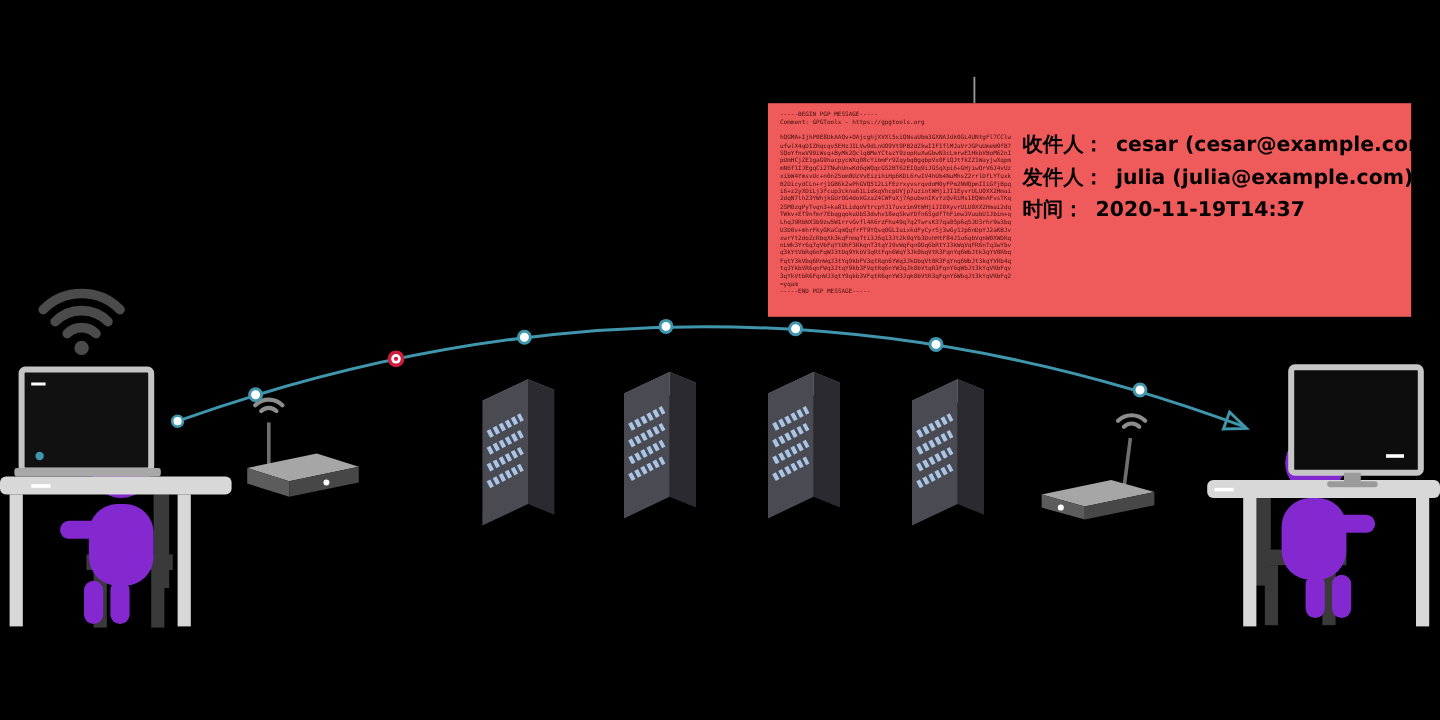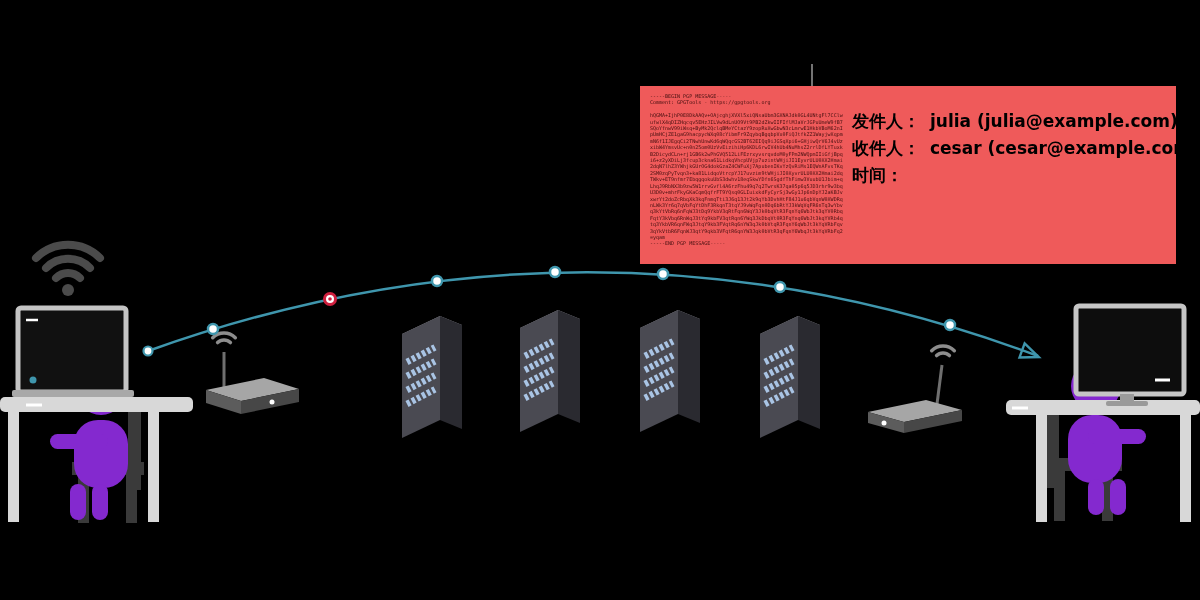--- a/index.html
+++ b/index.html
@@ -195,26 +195,27 @@
 xwrYt2doZcRbqXk3kqFnmqTti3J6q13Jt2k9qYb3DvhHtF84J1u6qbVqnW0XWDRq
 nLWk3Yr6q7qVbFqYtDhF3RkqnT3tqYJ9vWqFqn0Dq6bRtYJ3kWqVqFR6nTq3wYbv
 q3kYtVbRq6nFqWJ3tDq9YkbV3qRtFqn6WqY3Jk0bqVtR3FqnYq6WbJtk3qYV0Rbq
 FqtY3kVbq6RnWqJ3tYq9kbFV3qtRqn6YWq3JkDbqVt0R3FqYnq6WbJt3kqYVRb4q
 tq3YkbVR6qnFWq3JtqY9kb3FVqtRq6nYW3qJk0bVtqR3FqnY6qWbJt3kYqVRbFqv
 3qYkVtbR6FqnWJ3qtY9qkb3VFqtR6qnYW3Jqk0bVtR3qFqnY6WbqJt3kYqVRbFq2
 =yqam
 -----END PGP MESSAGE-----</pre>
   <div class="meta">
     <div class="meta-row">
+      <span class="meta-label">收件人：</span>
+      <span class="meta-value">cesar (cesar@example.com)</span>
+    </div>
+    <div class="meta-row">
       <span class="meta-label">发件人：</span>
       <span class="meta-value">julia (julia@example.com)</span>
     </div>
     <div class="meta-row">
-      <span class="meta-label">收件人：</span>
-      <span class="meta-value">cesar (cesar@example.com)</span>
-    </div>
-    <div class="meta-row">
       <span class="meta-label">时间：</span>
+      <span class="meta-value">2020-11-19T14:37</span>
     </div>
   </div>
 </div>
 
 </div>
 
 </body></html>

